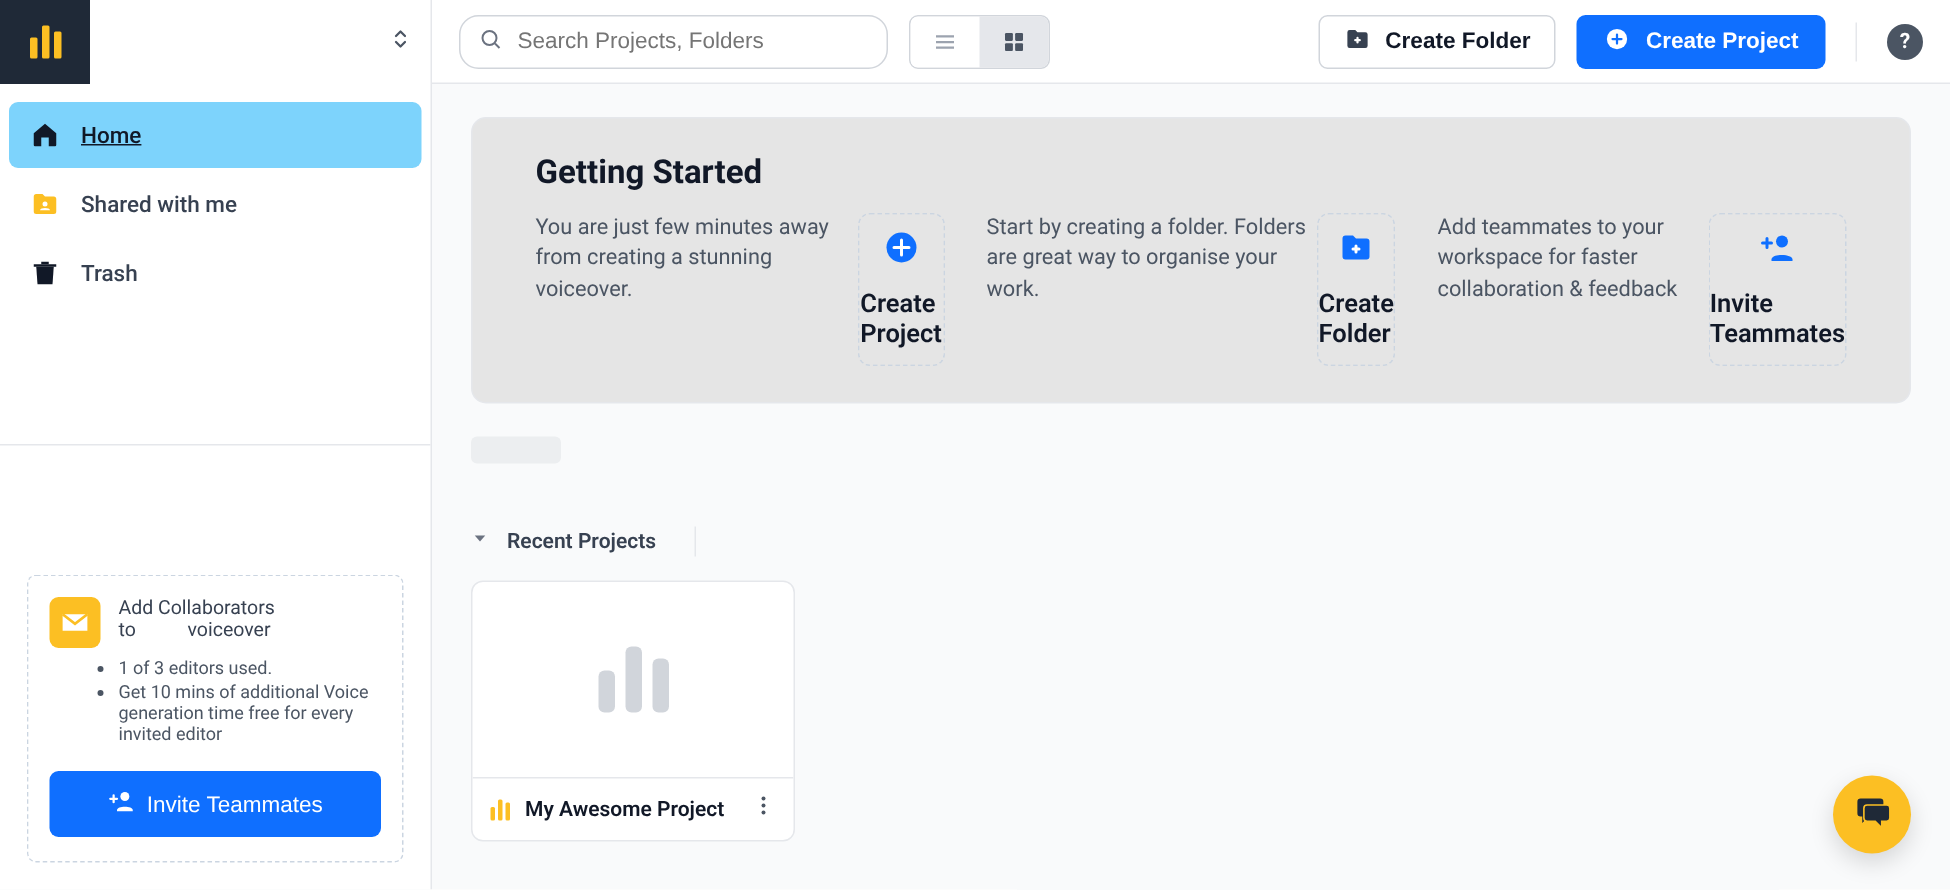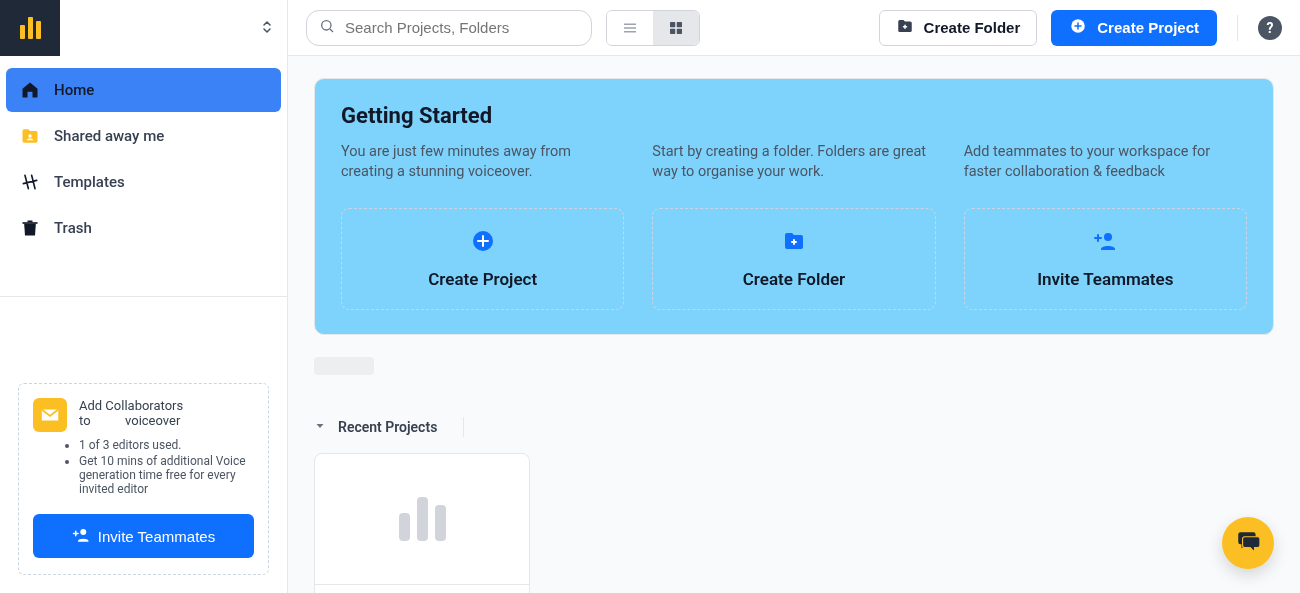--- a/index.html
+++ b/index.html
@@ -45,21 +45,21 @@
   .ws-chevron { color: #6b7280; font-size: 14px; }
 
   .side-nav { padding: 6px; margin-top: 4px; }
   .side-item {
     display: flex; align-items: center; gap: 14px;
     padding: 12px 14px; margin: 2px 0;
     border-radius: 6px;
     font-size: 15px; font-weight: 500;
     color: #374151; cursor: pointer;
   }
-  .side-item.active { background: #3b82f6; color:#111827; }
+  .side-item.active { background: #7dd3fc; color:#111827;text-decoration:underline; }
   .side-item .icon { width:20px; height:20px; display:flex; align-items:center; justify-content:center; }
 
   .sidebar-divider { height:1px; background:#e5e7eb; margin-top:auto; }
 
   .collab-card {
     margin: 18px 18px 18px 18px;
     border: 1px dashed #cbd5e1;
     border-radius: 6px;
     padding: 14px 14px 16px 14px;
     display:flex; flex-direction:column;
@@ -121,26 +121,26 @@
   .help-circle {
     width:24px; height:24px; border-radius:50%;
     background:#4b5563; color:#fff;
     display:flex; align-items:center; justify-content:center;
     font-size:14px; font-weight:700; cursor:pointer;
   }
 
   .content { flex:1; overflow:auto; background:#f9fafb; padding:22px 26px; }
 
   .panel {
-    background:#7dd3fc; border:1px solid #e5e7eb; border-radius:10px;
-    padding:24px 26px;
+    background:#e5e5e5; border:1px solid #e5e7eb; border-radius:10px;
+    padding:24px 42px;
   }
   .panel-title { font-size:22px; font-weight:700; color:#111827; margin-bottom:14px; }
   .cards { display:flex; gap:28px; }
-  .card-col { flex:1; display:flex; flex-direction:column; }
+  .card-col { flex:1; display:flex; flex-direction:row; }
   .card-desc { font-size:14.5px; color:#4b5563; line-height:1.4; min-height:48px; margin-bottom:18px; }
   .action-card {
     border:1px dashed #cbd5e1; border-radius:8px;
     height:102px; display:flex; flex-direction:column; align-items:center; justify-content:center; gap:12px;
     cursor:pointer;
   }
   .action-label { font-size:17px; font-weight:600; color:#111827; }
 
   .skeleton { width:60px; height:18px; background:#eceef0; border-radius:4px; margin-top:22px; }
   .section-header {
@@ -215,29 +215,21 @@
         <span>Home</span>
       </div>
       <div class="side-item">
         <span class="icon">
           <svg width="20" height="20" viewBox="0 0 24 24" fill="#fcbf23">
               <path d="M3 6 A2 2 0 0 1 5 4 H10 L12 6 H19 A2 2 0 0 1 21 8 V18 A2 2 0 0 1 19 20 H5 A2 2 0 0 1 3 18 Z"></path>
               <circle cx="12" cy="12" r="2" fill="#fff"></circle>
               <path d="M8 17 C8 14.5 16 14.5 16 17" fill="#fff"></path>
             </svg>
         </span>
-        <span>Shared away me</span>
-      </div>
-      <div class="side-item">
-        <span class="icon">
-          <svg width="20" height="20" viewBox="0 0 24 24" fill="none" stroke="#111827" stroke-width="2" stroke-linecap="round">
-              <path d="M6 4 L10 20 M14 4 L18 20 M4 14 L20 10"></path>
-            </svg>
-        </span>
-        <span>Templates</span>
+        <span>Shared with me</span>
       </div>
       <div class="side-item">
         <span class="icon">
           <svg width="20" height="20" viewBox="0 0 24 24" fill="#111827">
               <path d="M5 7 H19 L18 21 H6 Z"></path>
               <path d="M3 7 H21 V5 H3 Z"></path>
               <path d="M9 3 H15 V5 H9 Z"></path>
             </svg>
         </span>
         <span>Trash</span>

